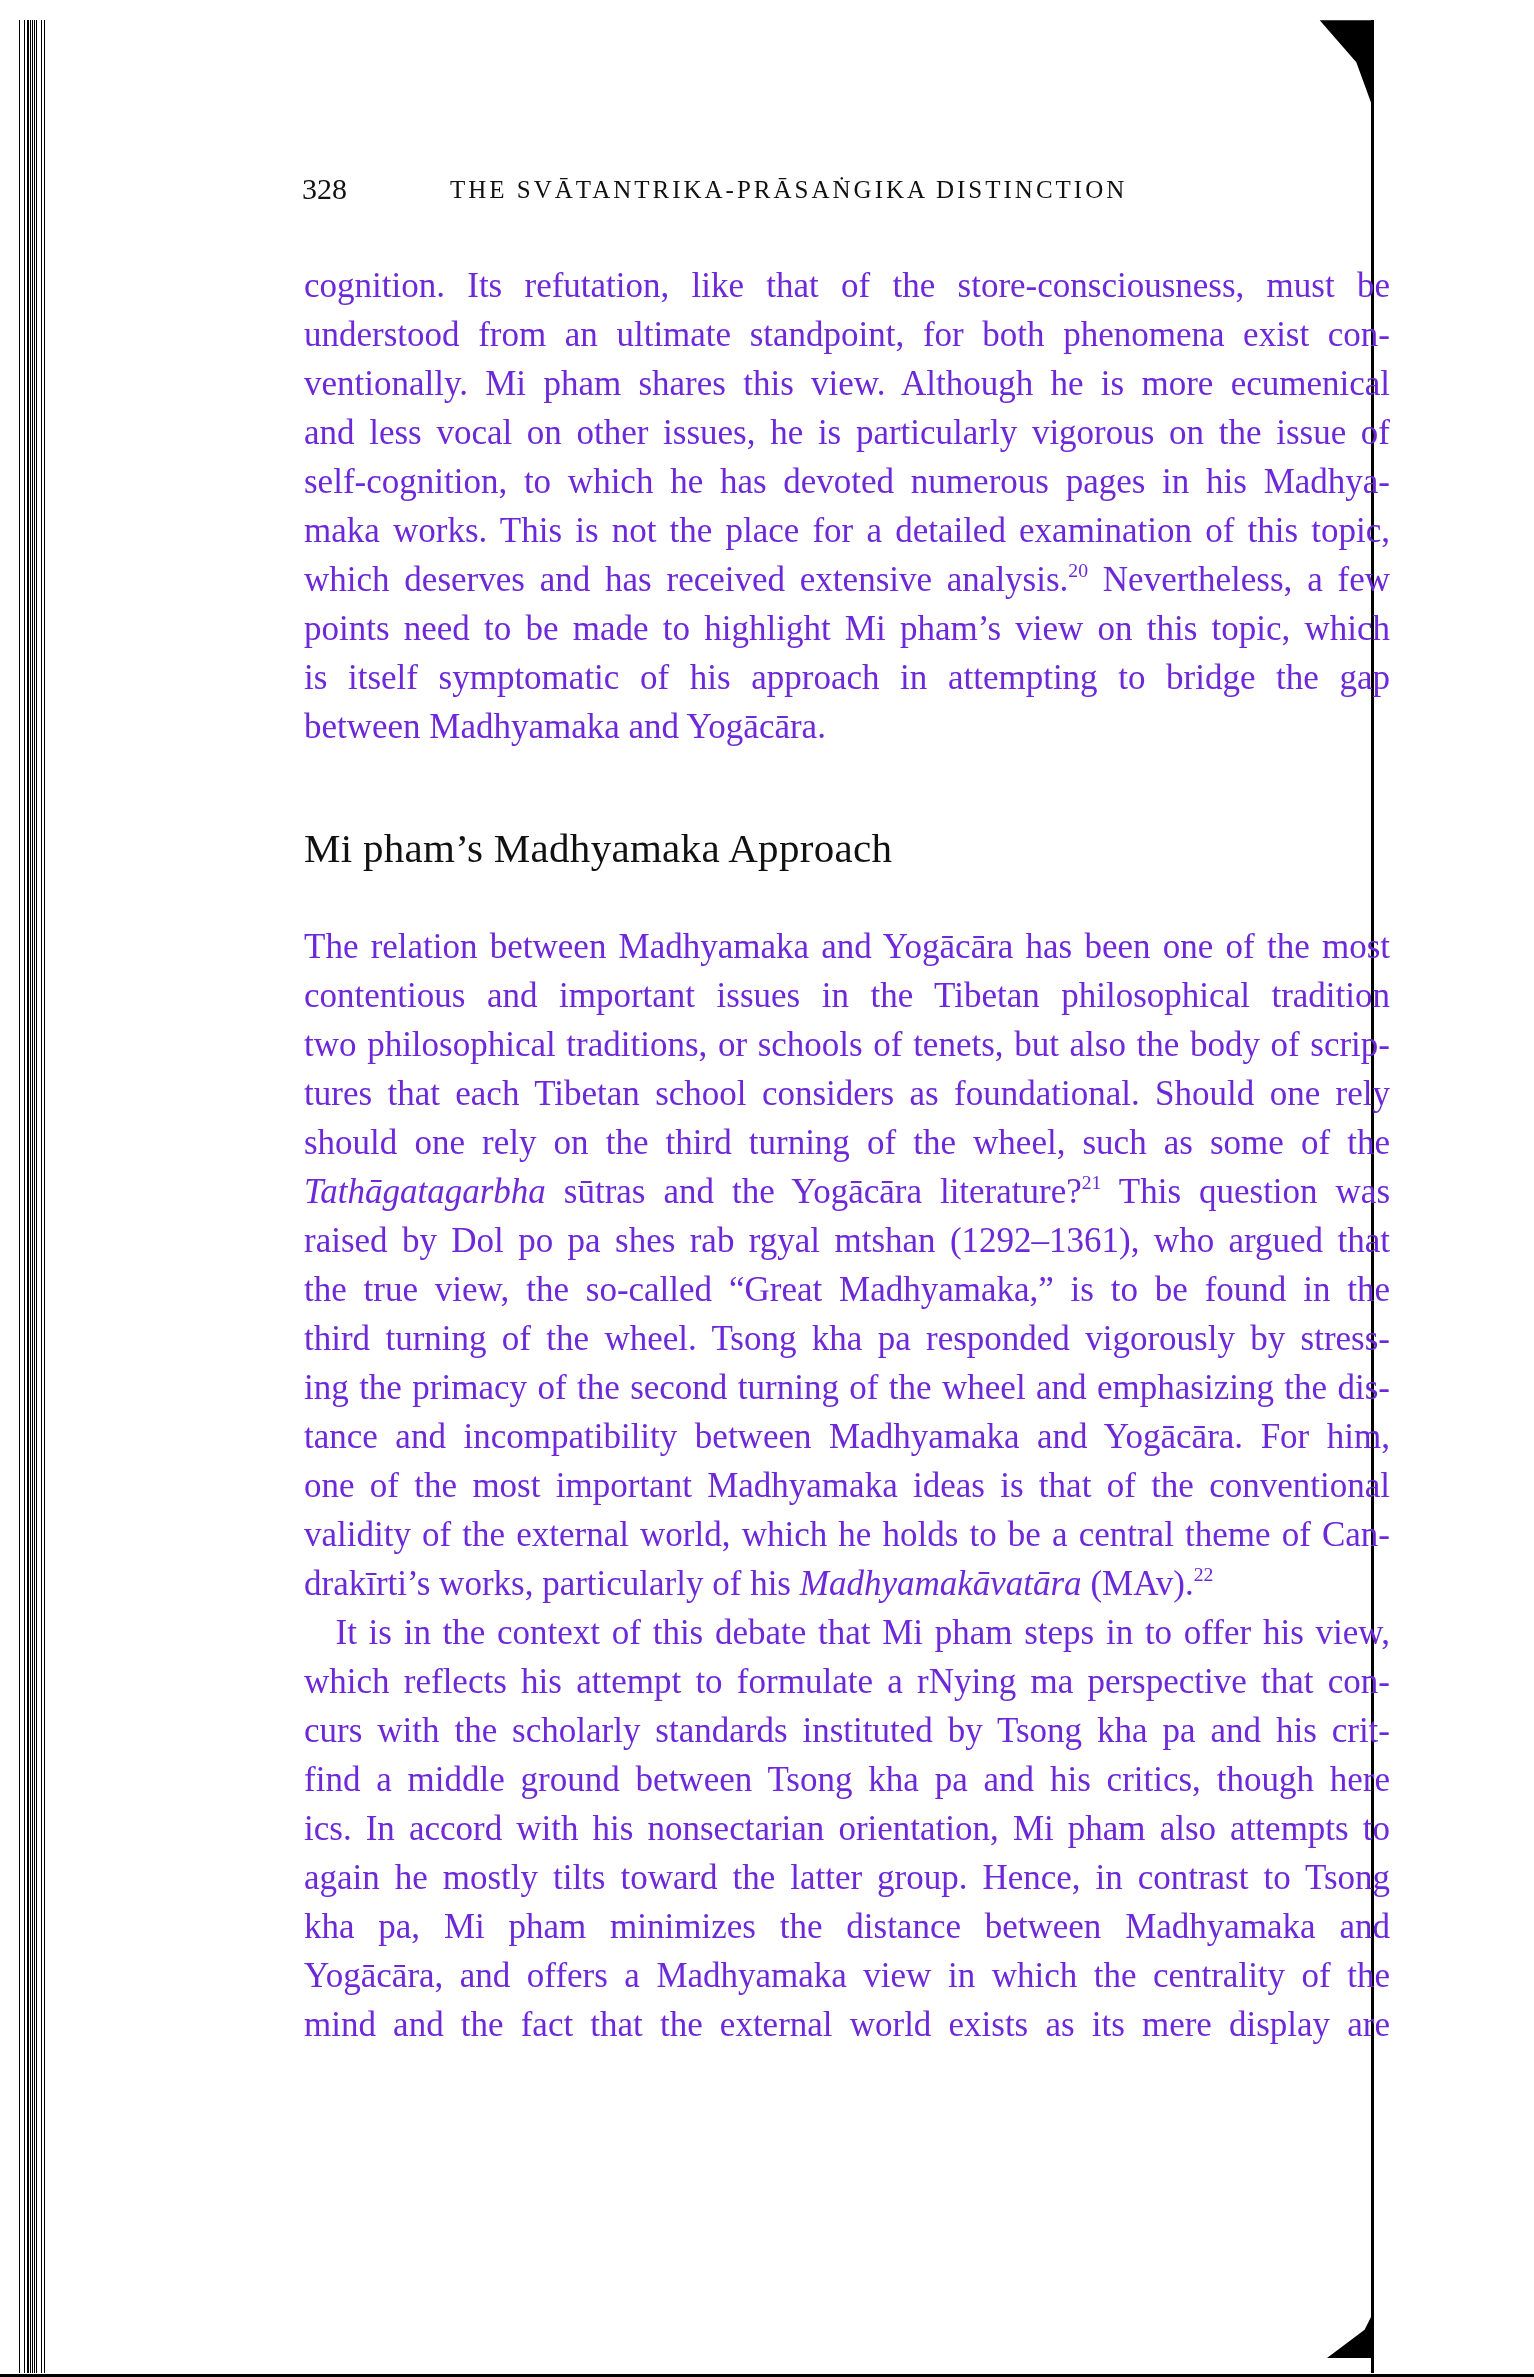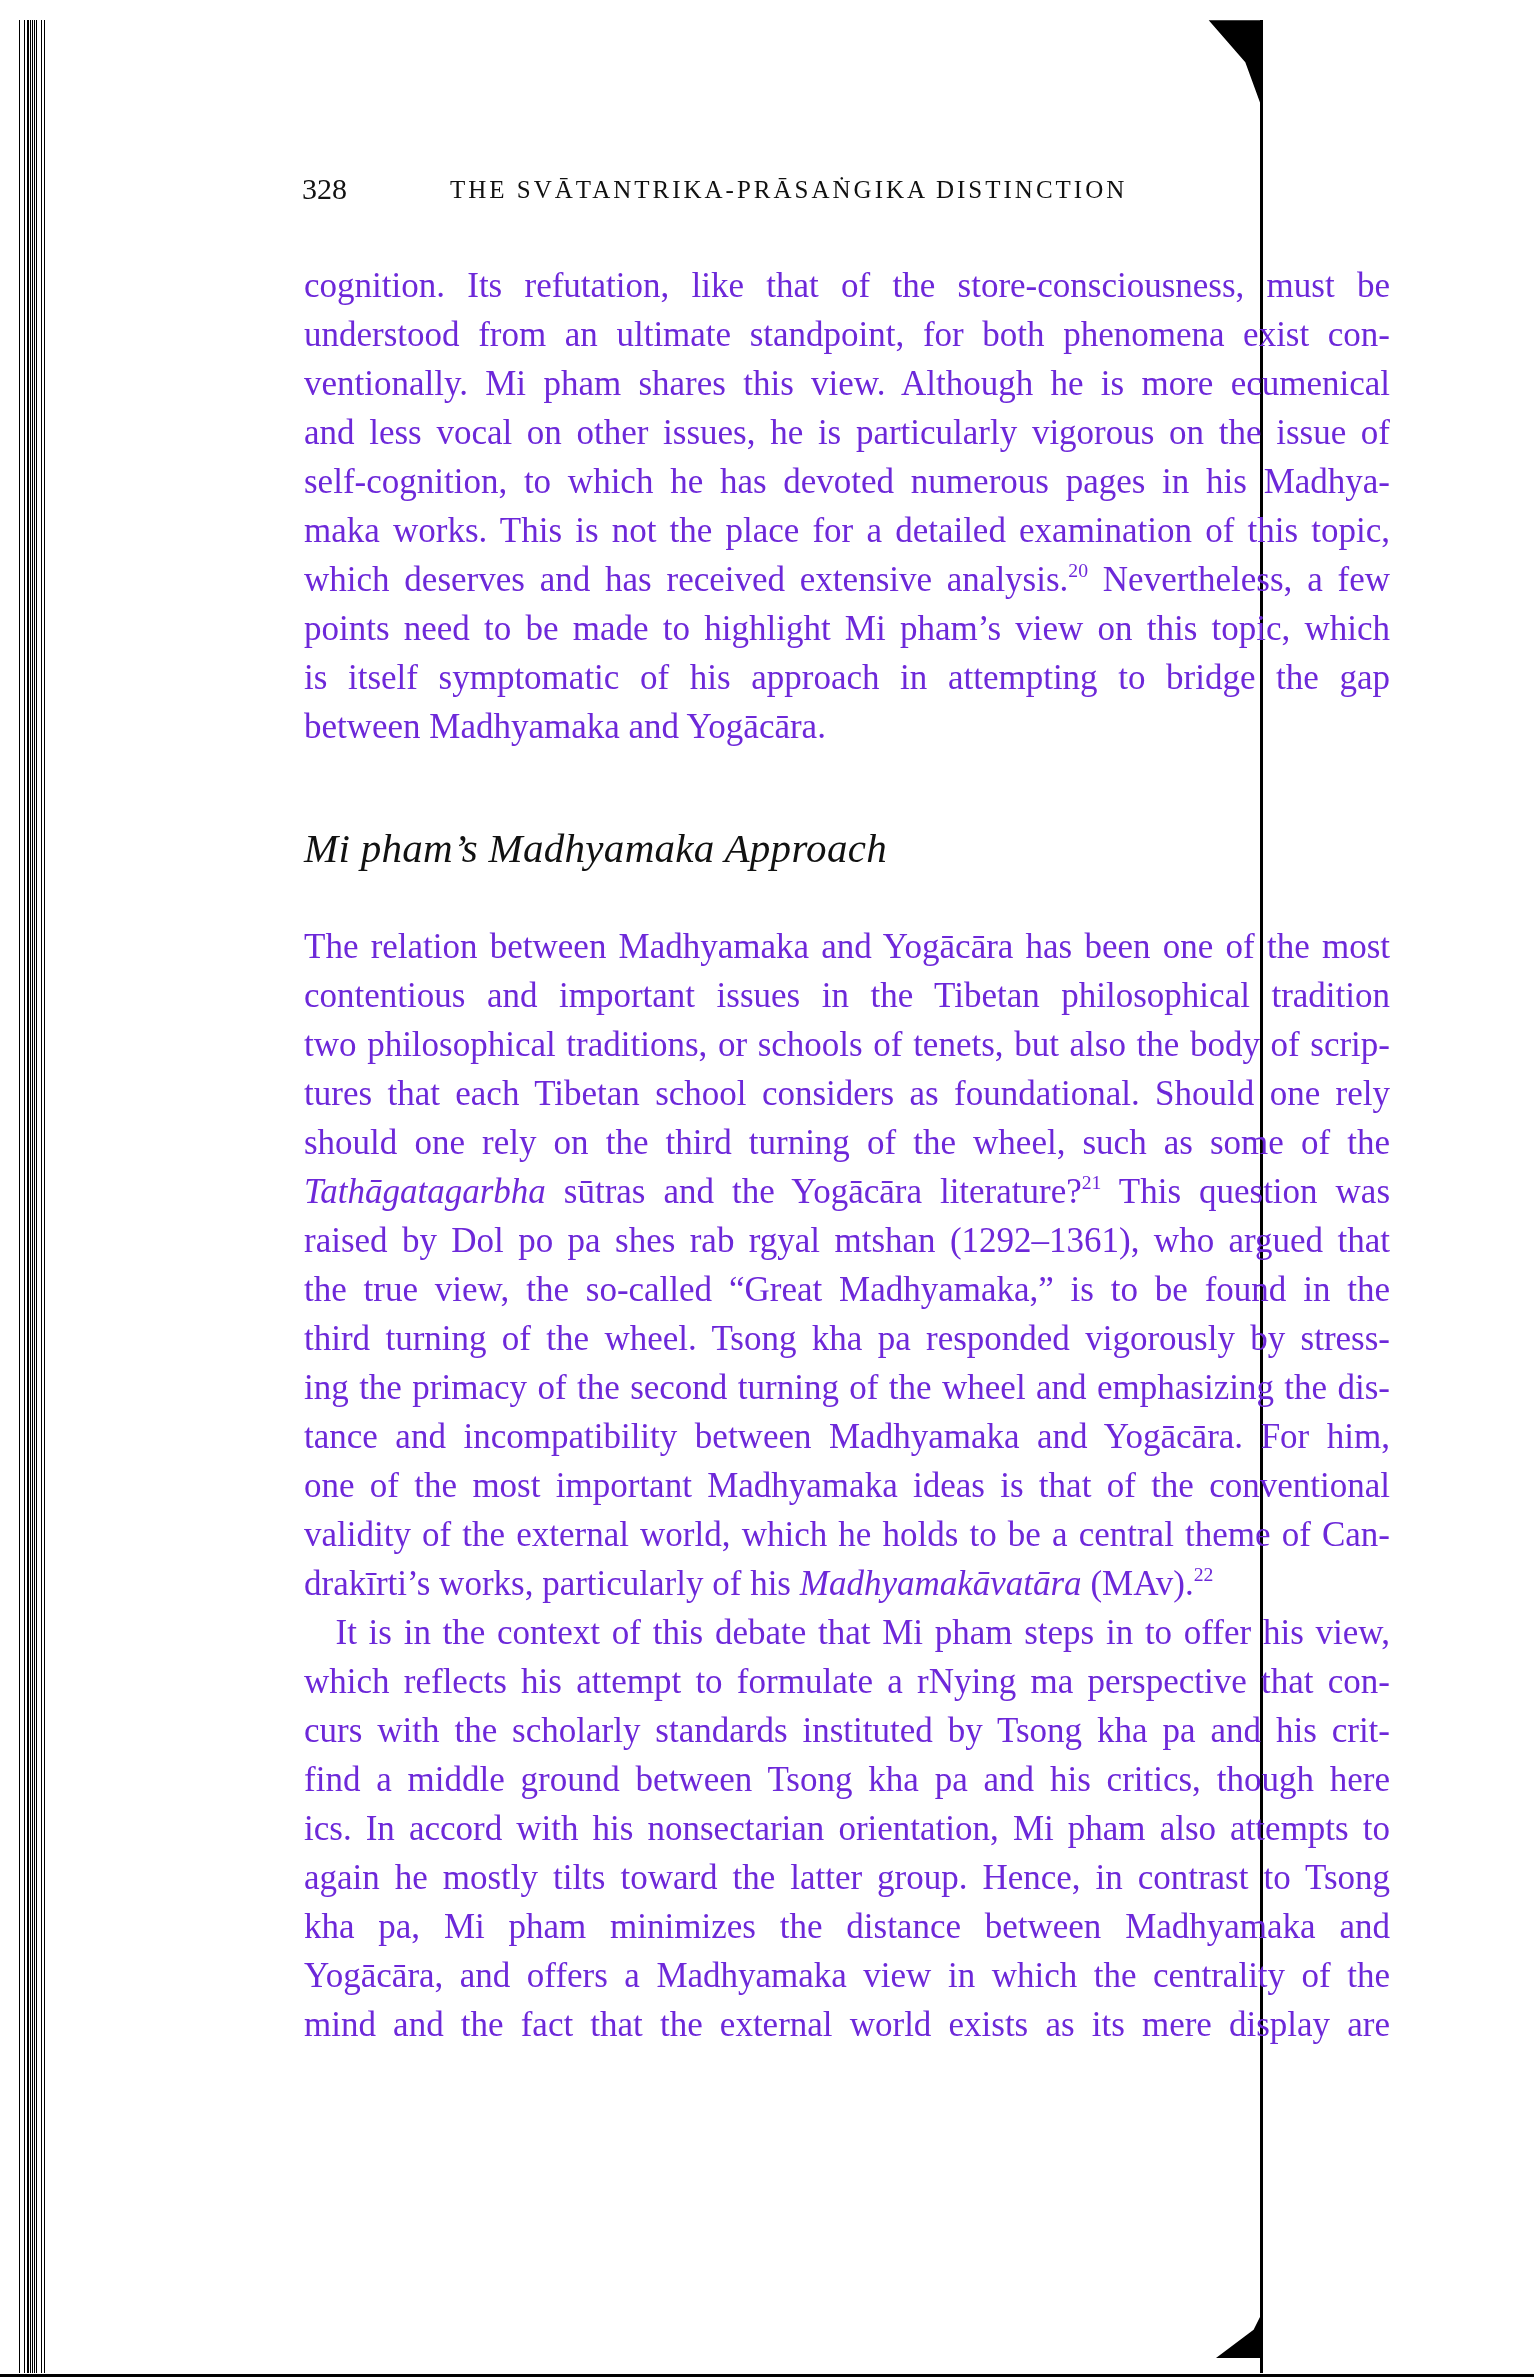--- a/index.html
+++ b/index.html
@@ -1,17 +1,17 @@
 <!DOCTYPE html>
 <html style="font-size:10.5px"><head>
 <meta charset="utf-8">
 <style>
   html, body { margin: 0; padding: 0; background: #ffffff; }
   body { width: 1535px; height: 2377px; position: relative; overflow: hidden; }
-  .page { position: absolute; left: 0; top: 0; width: 1263px; height: 2377px; background: #ffffff; border-radius: 17px; }
+  .page { position: absolute; left: 0; top: 0; width: 1374px; height: 2377px; background: #ffffff; border-radius: 17px; }
   .binding {
     position: absolute; left: 19px; top: 20.3px; width: 26px; height: 2353px;
     background: repeating-linear-gradient(90deg,
       #000 0px, #000 1.3px, #fff 1.3px, #fff 2.6px, #000 2.6px, #000 3.3px, #fff 3.3px, #fff 4.6px,
       #000 4.6px, #000 5.9px, #fff 5.9px, #fff 6.6px, #000 6.6px, #000 7.2px, #fff 7.2px, #fff 8.5px);
   }
   .shadow-top-right {
     position: absolute; right: 0; top: 20.3px; width: 59px; height: 210px;
     background: #000;
     clip-path: polygon(8% 0, 100% 0, 100% 100%, 97% 100%, 96% 40%, 70% 20%);
@@ -31,21 +31,21 @@
     position: absolute; left: 304px; width: 1086px;
     font-family: "Liberation Serif", "DejaVu Serif", serif;
     font-size: 35px; line-height: 49px; color: #6d28d9;
   }
   .line { display: block; height: 49px; white-space: nowrap; text-align: justify; text-align-last: justify; }
   .line.last { text-align-last: left; }
   .line.indent { padding-left: 31.5px; }
   .section-heading {
     position: absolute; left: 304px; top: 824px;
     font-family: "Liberation Serif", "DejaVu Serif", serif;
-    font-style: italic; font-size: 41px; color: #111; letter-spacing: 0.3px;
+    font-size: 41px; color: #111; letter-spacing: 0.3px;
   }
   sup { font-size: 19.7px; vertical-align: 14.4px; line-height: 0; }
   i { font-style: italic; }
 </style>
 </head>
 <body>
 
 <div class="page">
   <div class="binding"></div>
   <div class="edge-right"></div>

